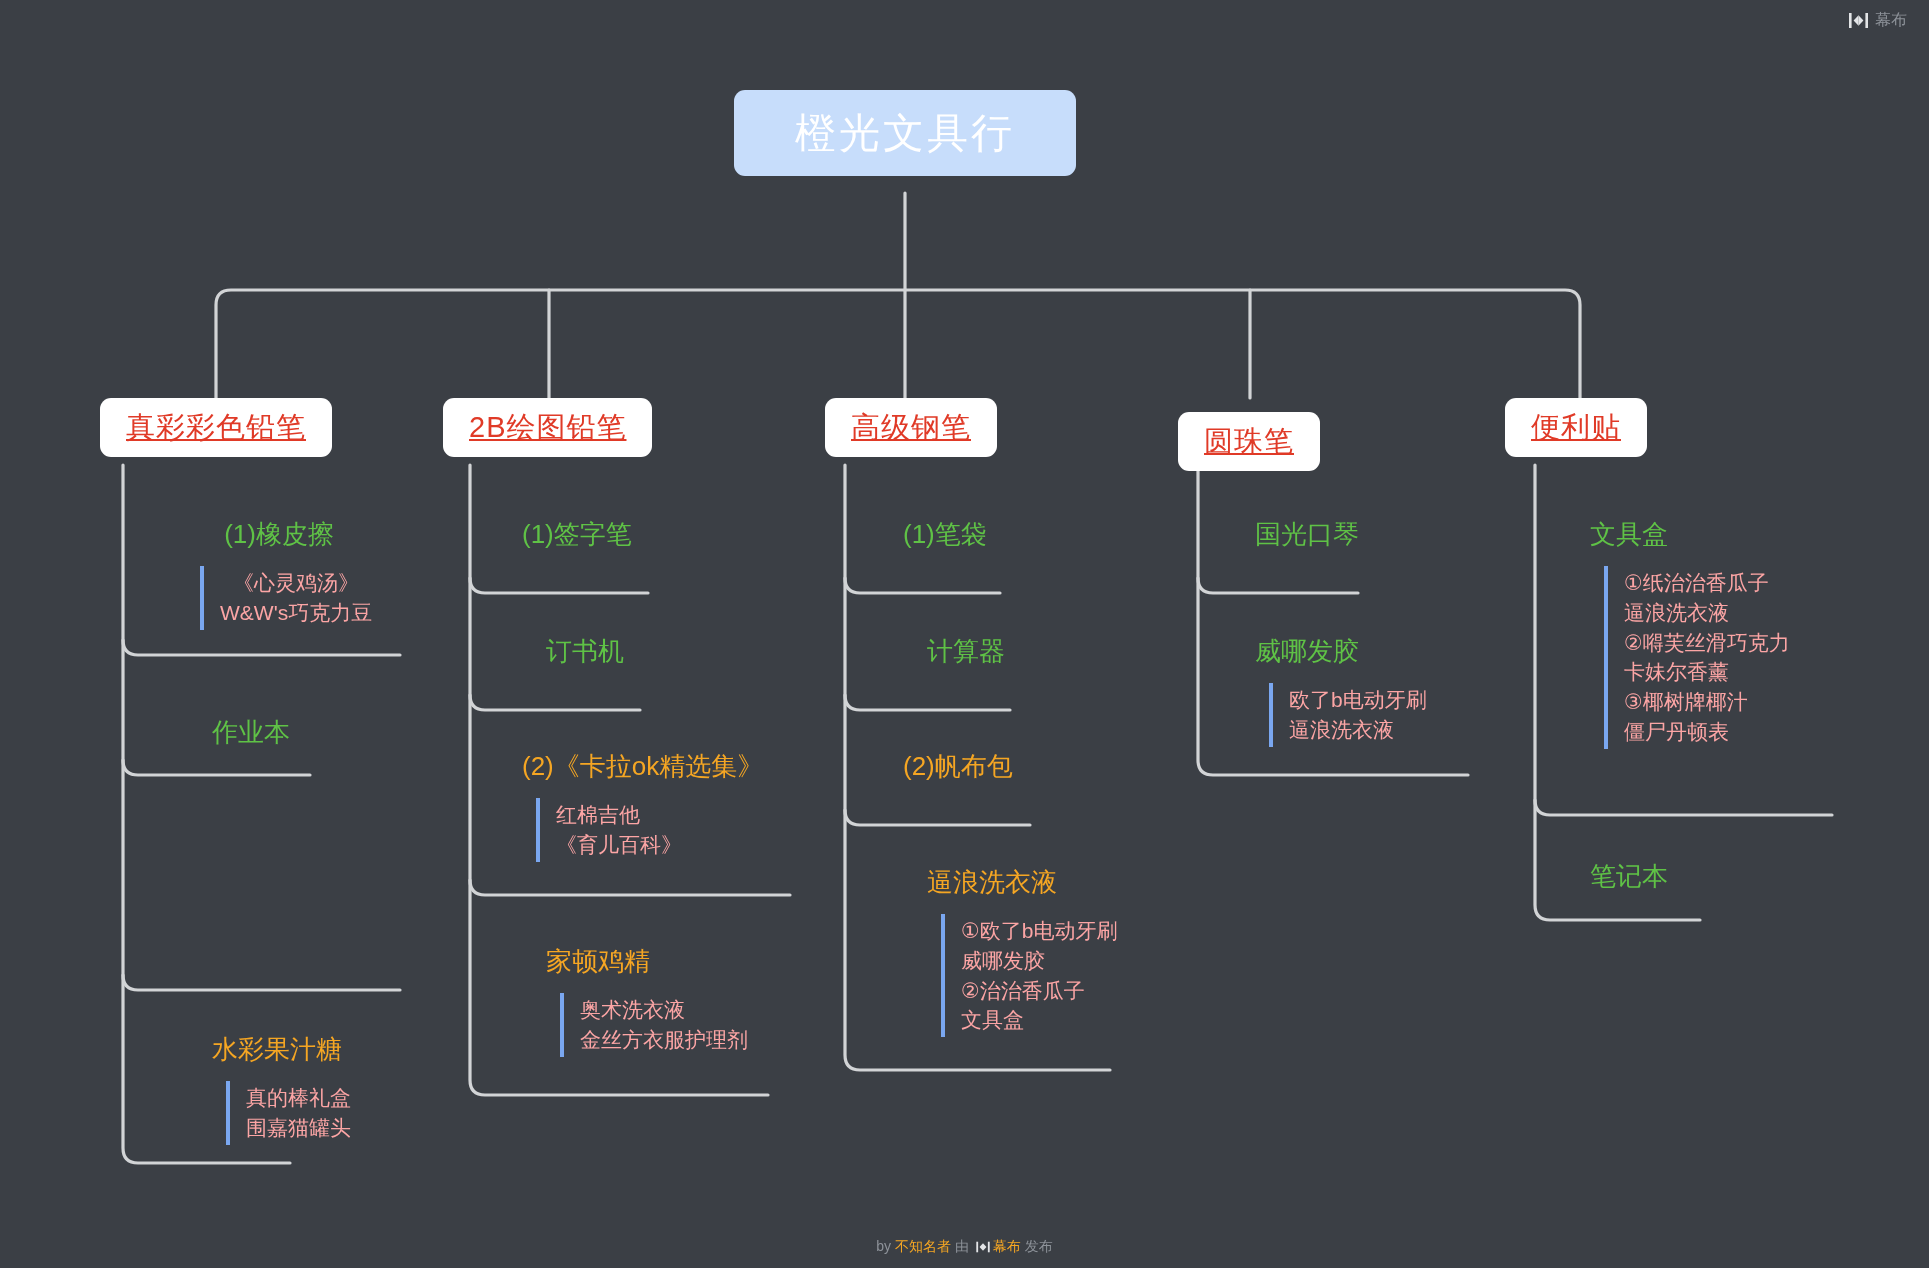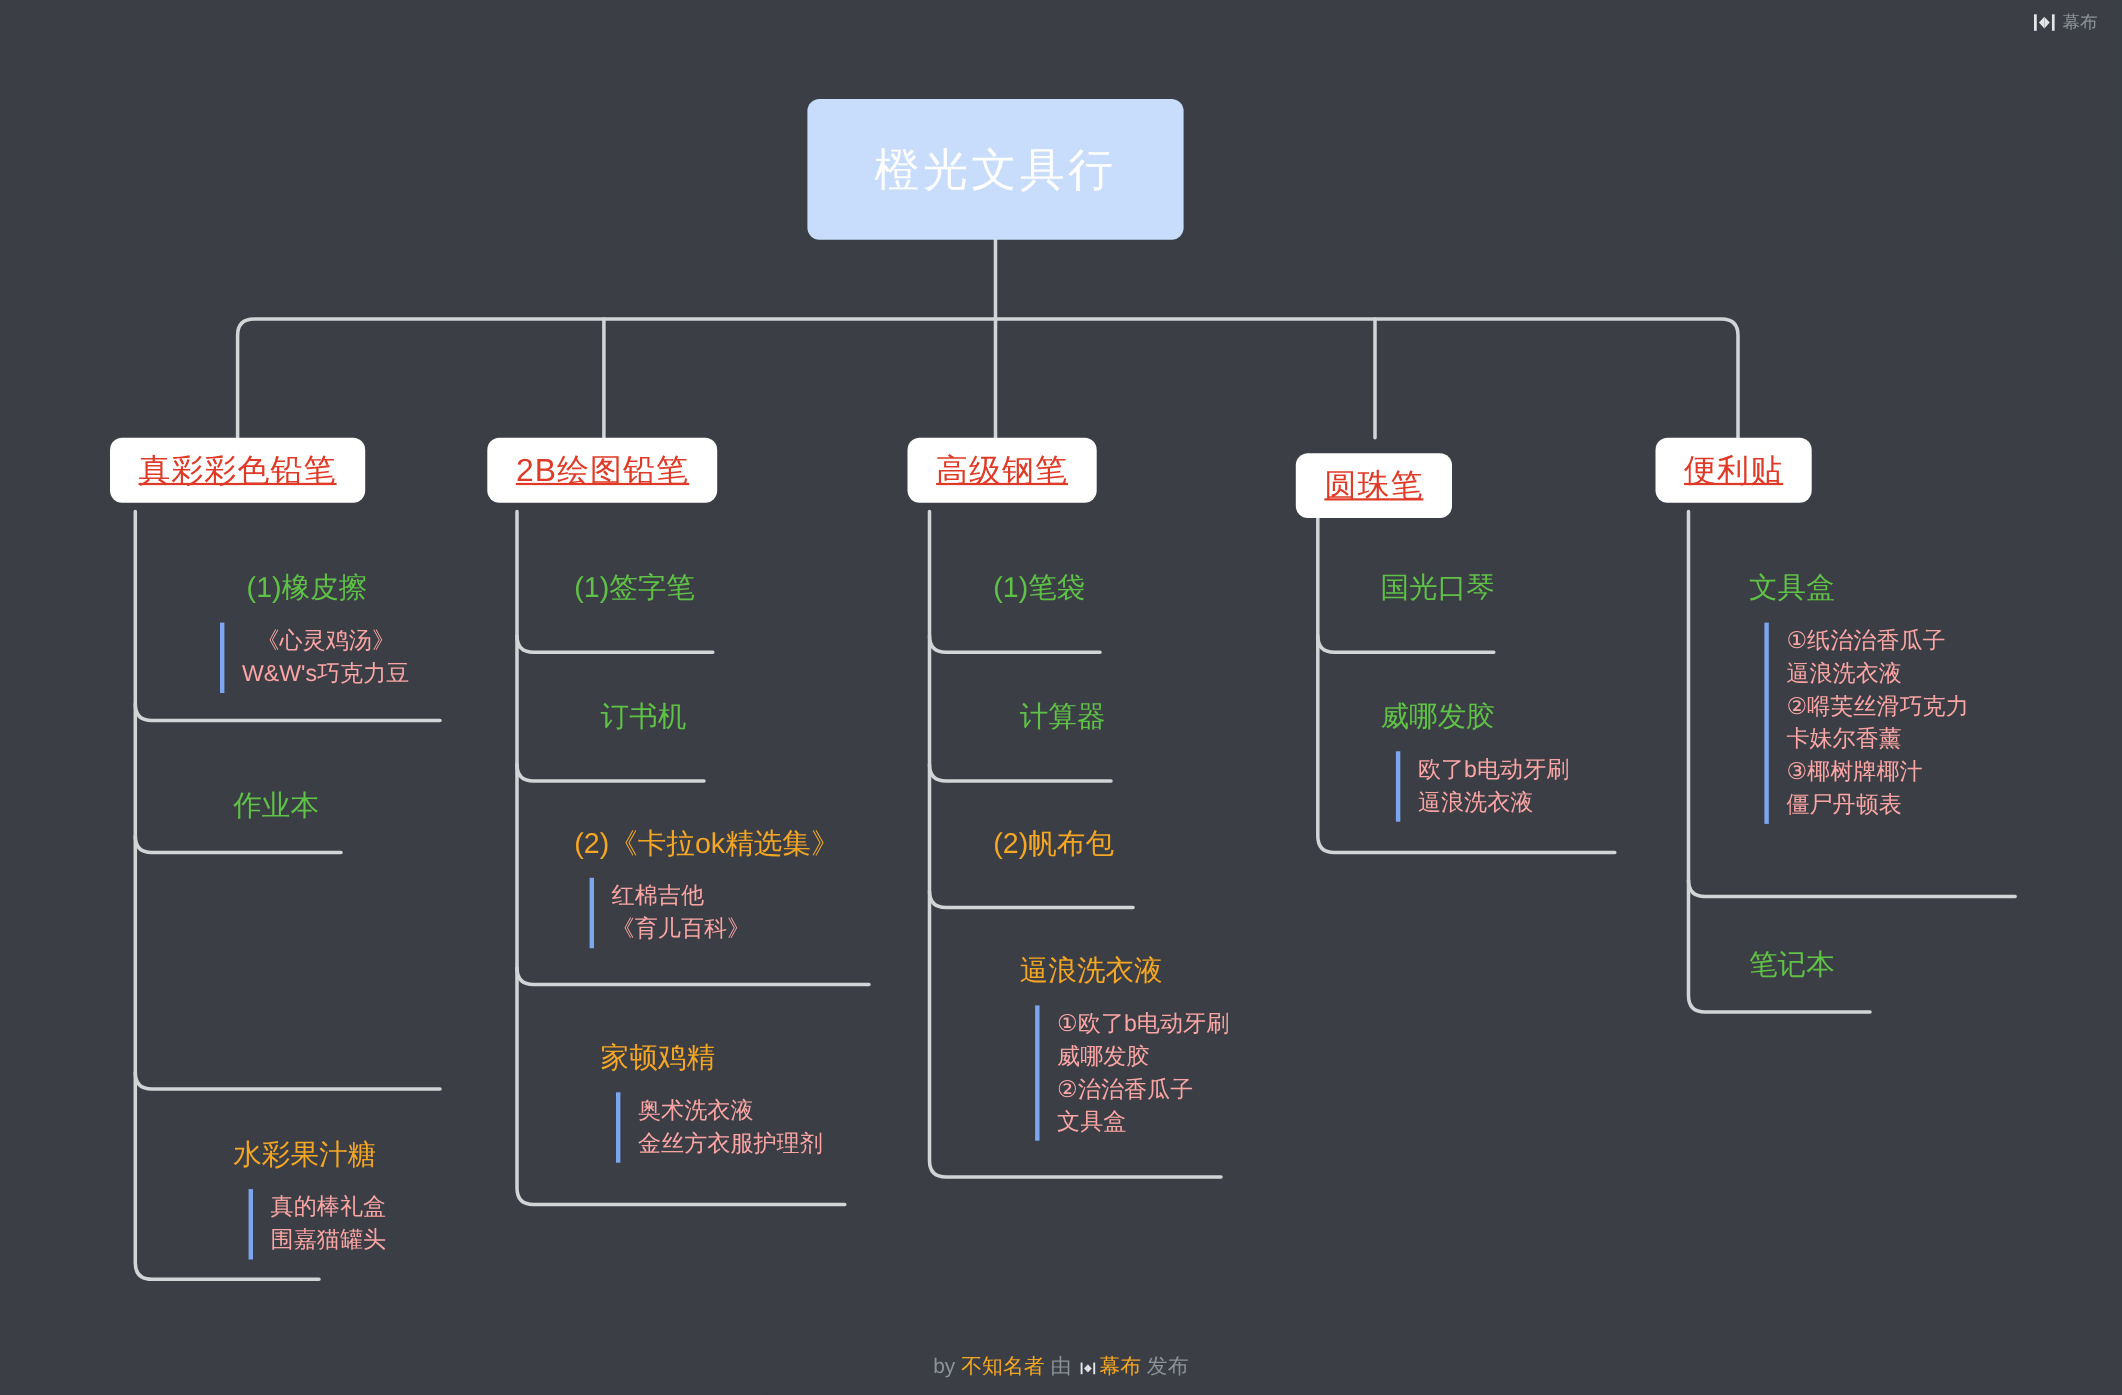--- a/index.html
+++ b/index.html
@@ -37,21 +37,21 @@
   }
   .brand-mark {
     display: inline-flex; align-items: center; justify-content: center;
     width: 19px; height: 17px; color: #e3e5e7;
   }
 
   
   .root-node {
     position: absolute;
     left: 734px; top: 90px;
-    width: 342px; height: 128px;
+    width: 342px; height: 86px;
     background: #c7ddfb;
     border-radius: 11px;
     display: flex; align-items: center; justify-content: center;
     color: #ffffff;
     font-size: 41px;
     letter-spacing: 3px;
     z-index: 3;
   }
 
   
@@ -93,21 +93,21 @@
     line-height: 1.42;
     white-space: nowrap;
   }
 
   
   .footer {
     position: absolute;
     left: 0; bottom: 12px;
     width: 100%;
     text-align: center;
-    font-size: 19px;
+    font-size: 14px;
     color: #8d9299;
   }
   .footer .by { color: #8d9299; }
   .footer .author { color: #f5a623; }
   .footer .mid { color: #8d9299; }
   .footer .mark { display: inline-block; vertical-align: -2px; color: #e3e5e7; margin: 0 3px; }
   .footer .site { color: #f5a623; }
 </style>
 </head>
 <body>

